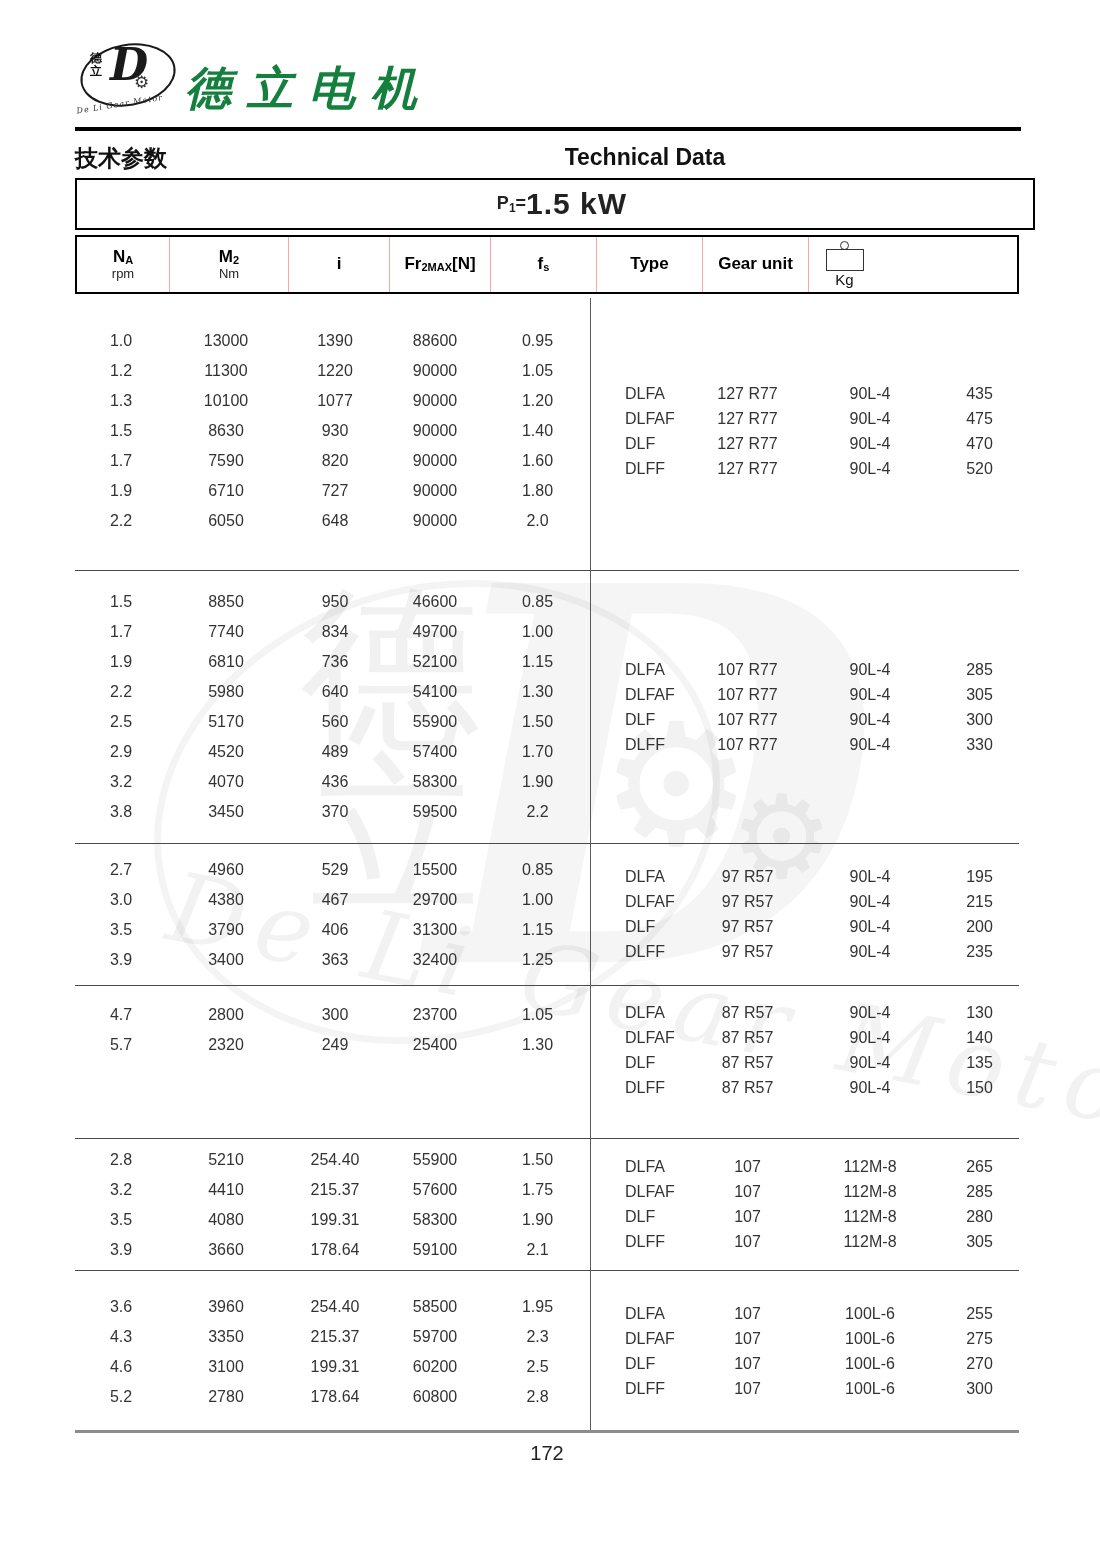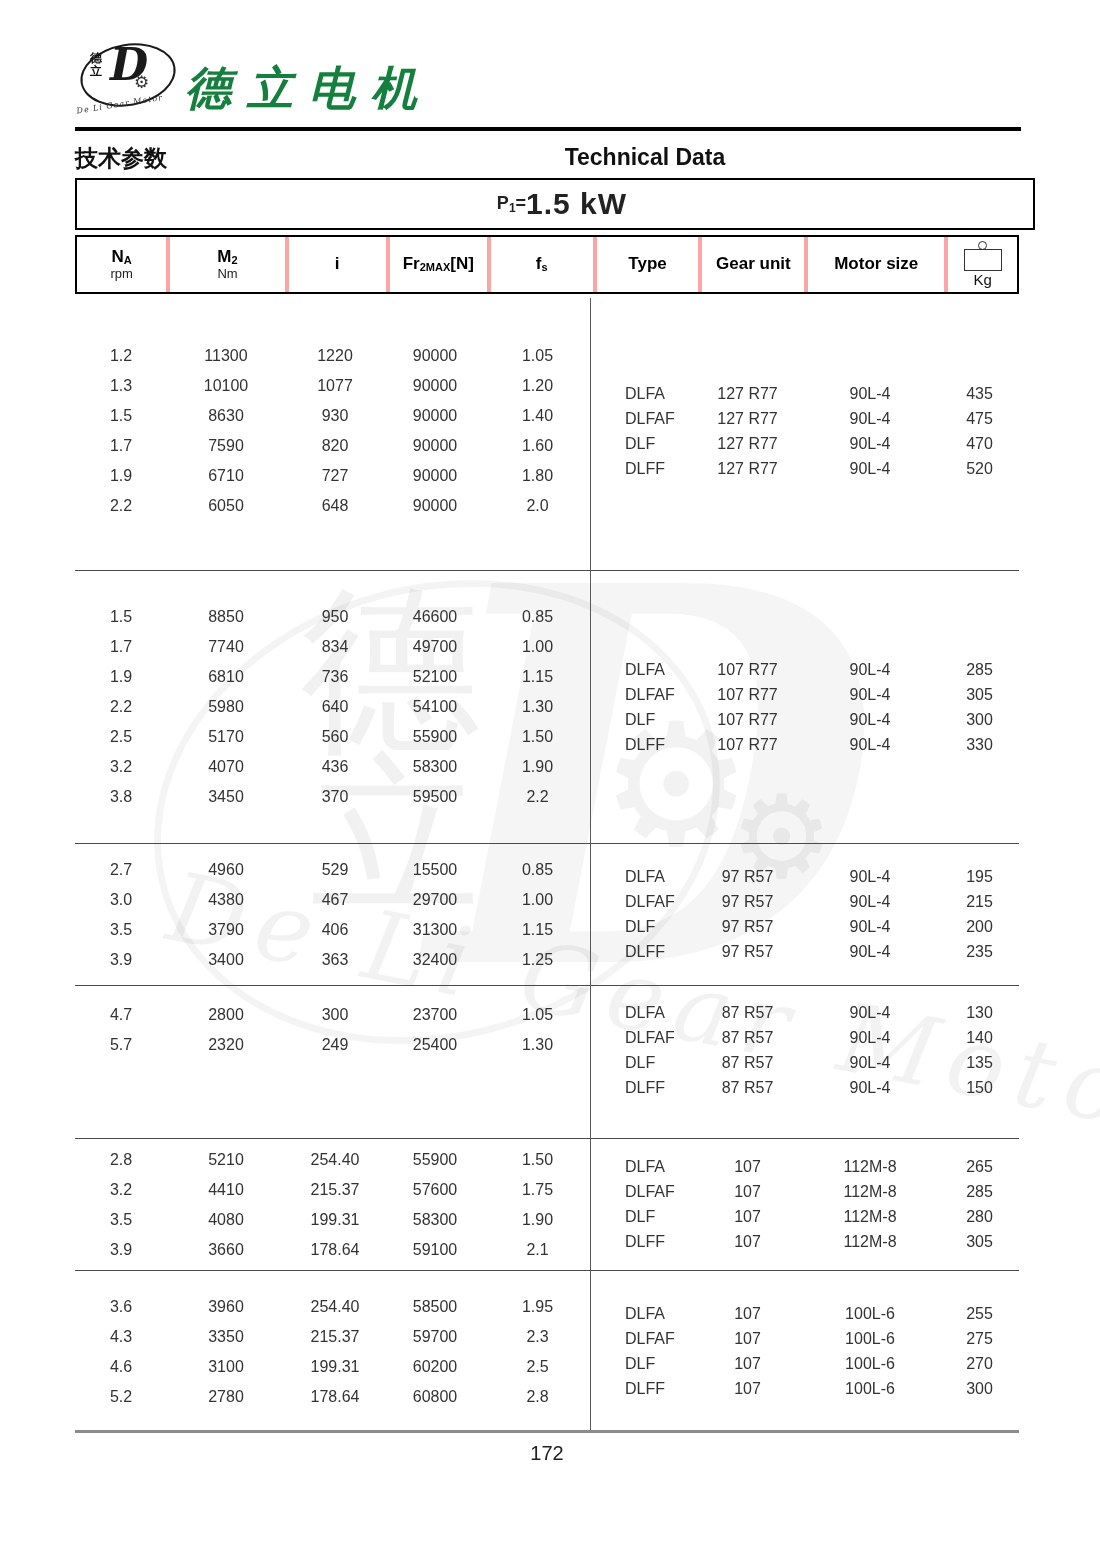--- a/index.html
+++ b/index.html
@@ -53,21 +53,21 @@
     font-size:23px; font-weight:bold; color:#111; }
   
   .title-box { position:absolute; left:75px; top:178px; width:942px; height:48px;
     border:2px solid #000; display:flex; align-items:center; justify-content:center;padding-left:14px; }
   .tb-prefix { font-size:18px; font-weight:bold; }
   .tb-sub { font-size:12px; font-weight:bold; vertical-align:-3px; }
   .tb-value { font-size:30px; font-weight:bold; letter-spacing:1px; }
   
   .thead { position:absolute; left:75px; top:235px; width:940px; height:55px;
     border:2px solid #000; display:flex; }
-  .th { border-left:4px solid #fca5a5; display:flex; flex-direction:column;
+  .th { border-left:1px solid #fca5a5; display:flex; flex-direction:column;
     align-items:center; justify-content:center; line-height:1.1; }
   .th:first-child { border-left:none; }
   .th-main { font-size:17px; font-weight:bold; color:#000; }
   .th-sub { font-size:11px; font-weight:bold; vertical-align:-2px; }
   .th-unit { font-size:13px; color:#222; margin-top:1px; }
   .c0{width:92px;} .c1{width:118px;} .c2{width:100px;} .c3{width:100px;}
   .c4{width:105px;} .c5{width:105px;} .c6{width:105px;} .c7{width:140px;} .c8{width:71px;}
   .kg-ring { display:block; width:7px; height:7px; border:1px solid #333; border-radius:50%;
     margin:0 auto; background:#fff; }
   .kg-rect { display:block; width:36px; height:20px; border:1px solid #333; margin:-1px auto 0; background:#fff; }
@@ -145,37 +145,41 @@
       </div>
       <div class="th c4">
         <span class="th-main"><span>f</span><sub class="th-sub">s</sub></span>
       </div>
       <div class="th c5">
         <span class="th-main">Type</span>
       </div>
       <div class="th c6">
         <span class="th-main">Gear unit</span>
       </div>
-      <div class="th c7">
-        <span class="th-main">Motor size</span>
-      </div>
       <div class="th c8">
         <span class="kg-icon">
           <span class="kg-ring"></span>
             <span class="kg-rect"></span>
         </span>
         <span class="kg-label">Kg</span>
       </div>
     </div>
 
     <div class="tbody">
       <div class="v-divider"></div>
     <div class="block" style="height: 278px;">
           <div class="block-left">
             <div class="num-row">
+              <span class="num-cell">1.0</span>
+              <span class="num-cell">13000</span>
+              <span class="num-cell">1390</span>
+              <span class="num-cell">88600</span>
+              <span class="num-cell">0.95</span>
+            </div>
+            <div class="num-row">
               <span class="num-cell">1.2</span>
               <span class="num-cell">11300</span>
               <span class="num-cell">1220</span>
               <span class="num-cell">90000</span>
               <span class="num-cell">1.05</span>
             </div>
             <div class="num-row">
               <span class="num-cell">1.3</span>
               <span class="num-cell">10100</span>
               <span class="num-cell">1077</span>
@@ -269,20 +273,27 @@
               <span class="num-cell">1.30</span>
             </div>
             <div class="num-row">
               <span class="num-cell">2.5</span>
               <span class="num-cell">5170</span>
               <span class="num-cell">560</span>
               <span class="num-cell">55900</span>
               <span class="num-cell">1.50</span>
             </div>
             <div class="num-row">
+              <span class="num-cell">2.9</span>
+              <span class="num-cell">4520</span>
+              <span class="num-cell">489</span>
+              <span class="num-cell">57400</span>
+              <span class="num-cell">1.70</span>
+            </div>
+            <div class="num-row">
               <span class="num-cell">3.2</span>
               <span class="num-cell">4070</span>
               <span class="num-cell">436</span>
               <span class="num-cell">58300</span>
               <span class="num-cell">1.90</span>
             </div>
             <div class="num-row">
               <span class="num-cell">3.8</span>
               <span class="num-cell">3450</span>
               <span class="num-cell">370</span>

